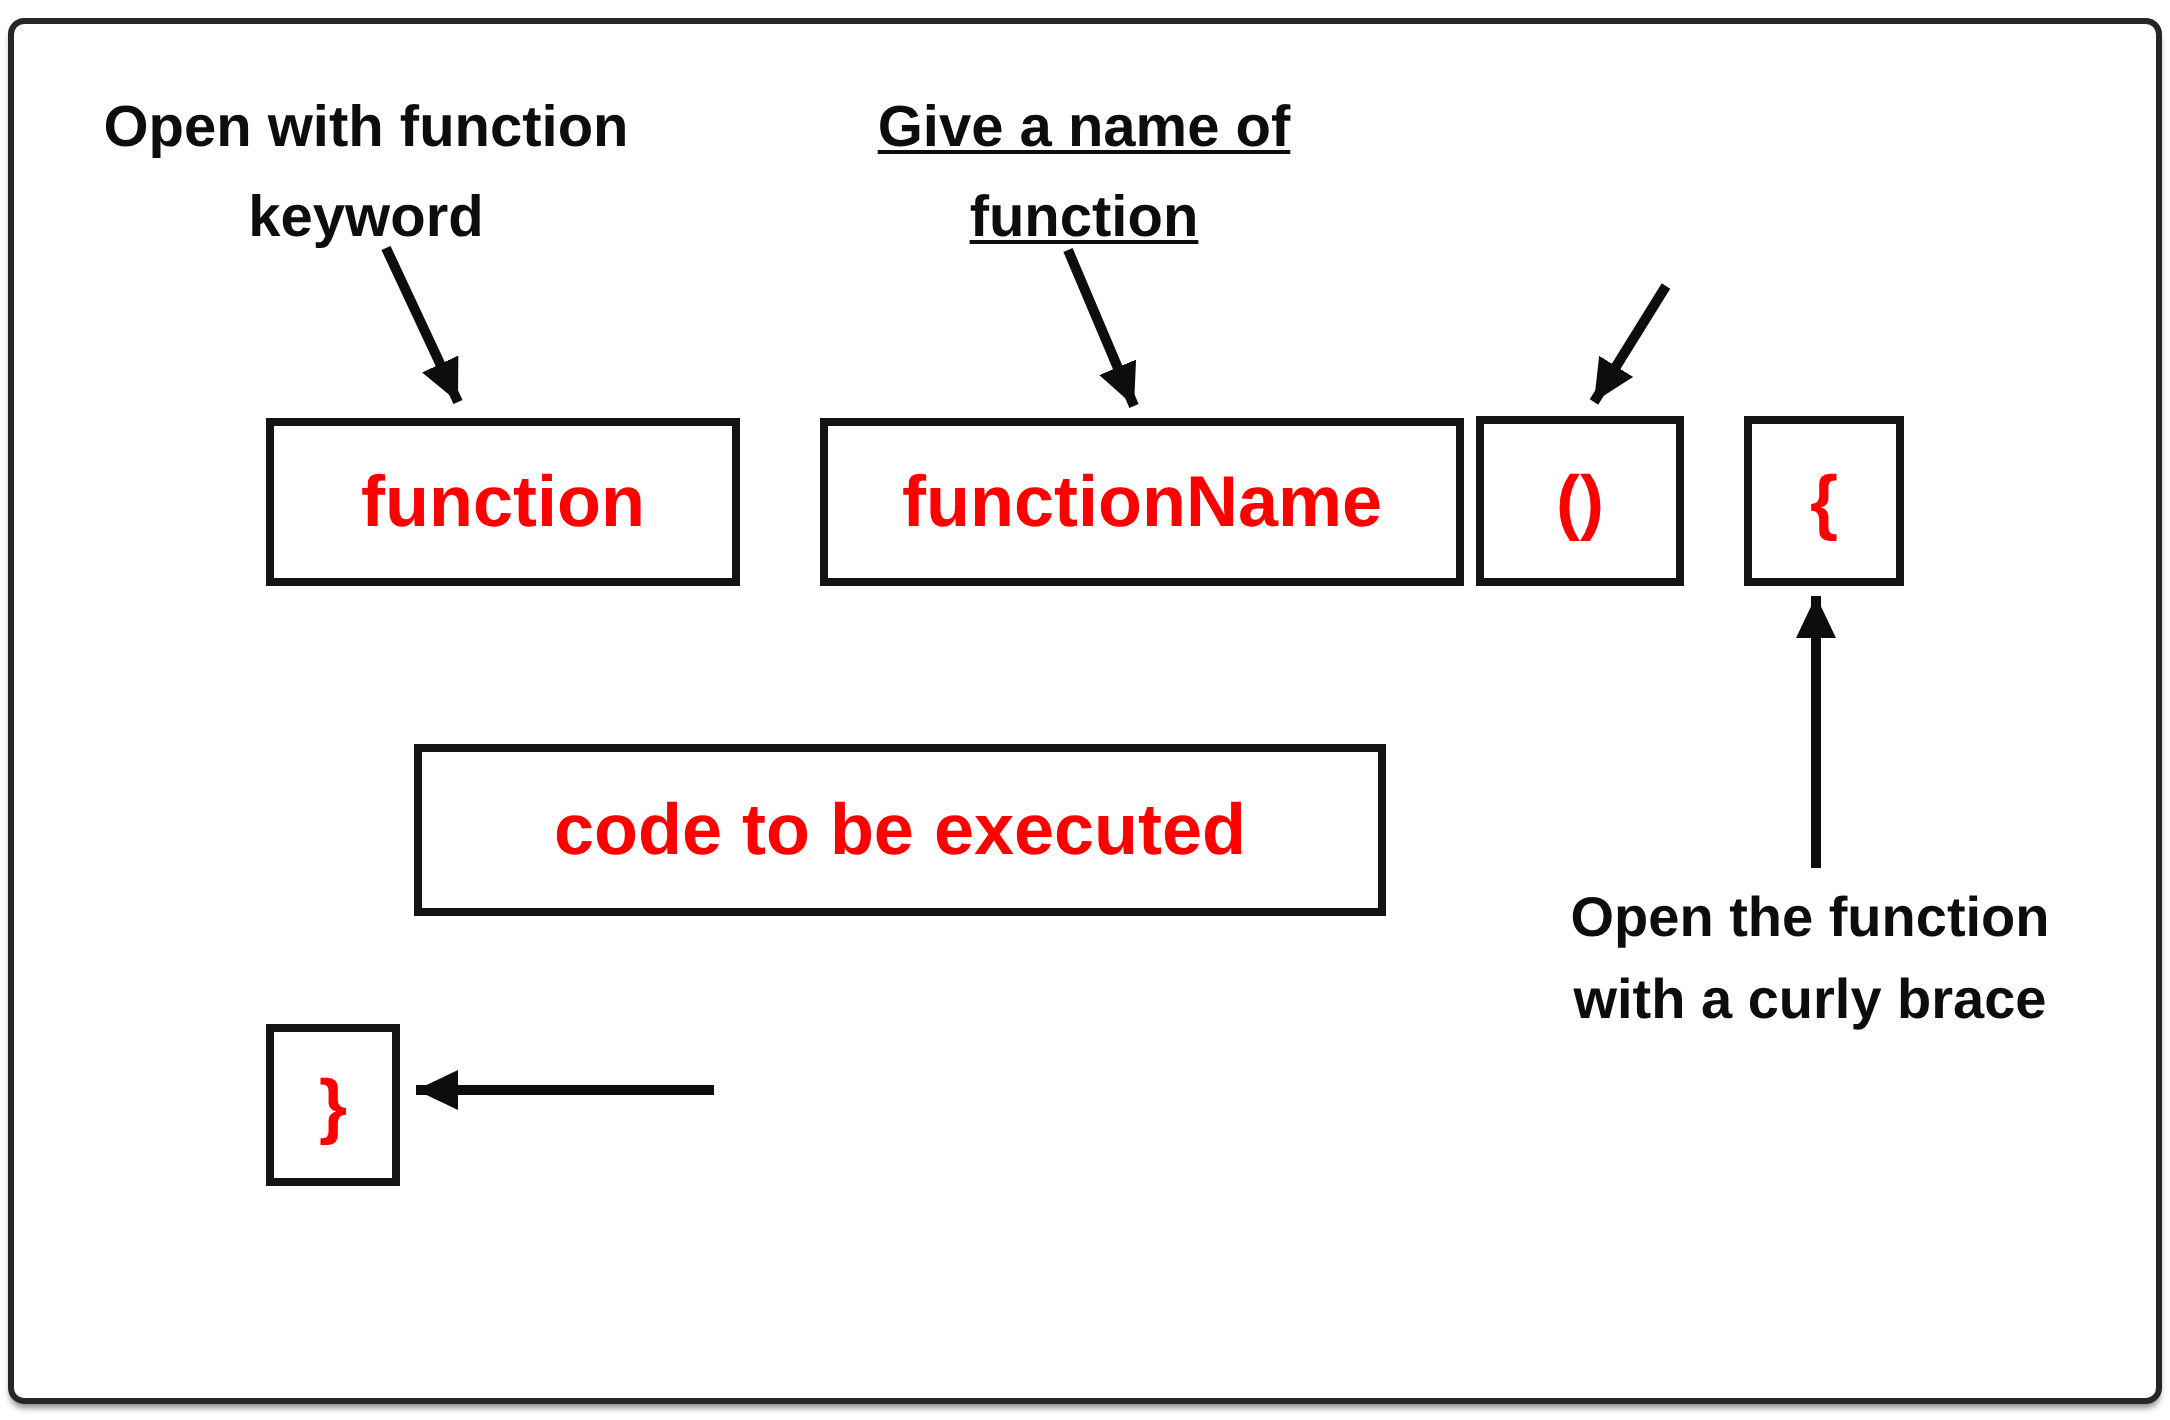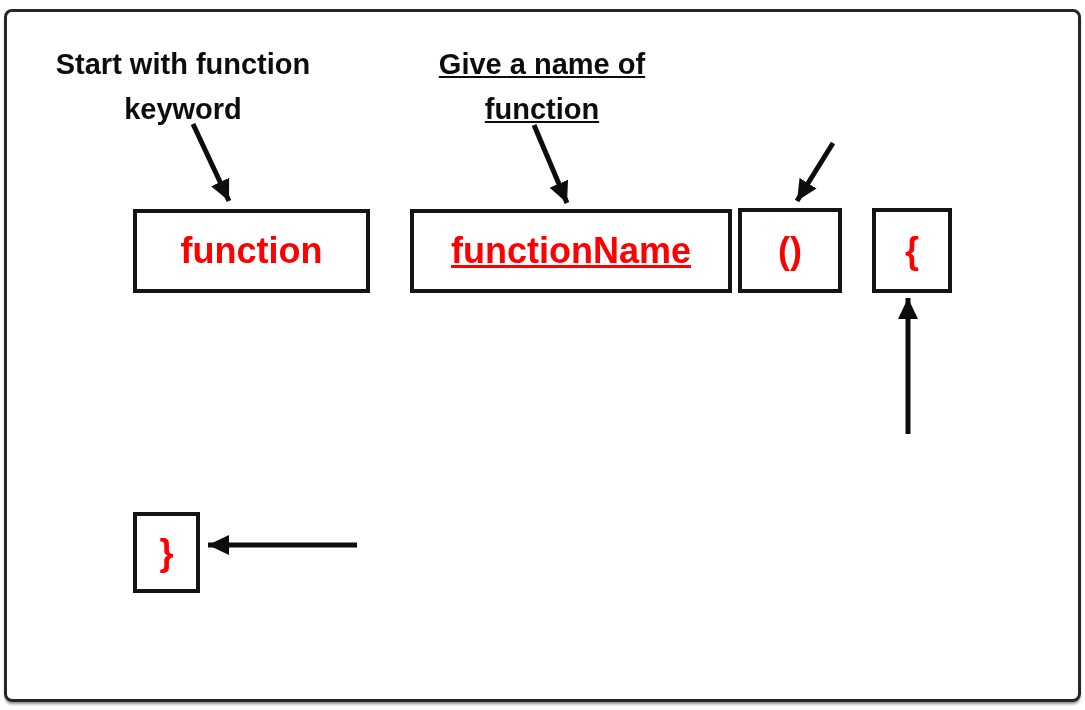--- a/index.html
+++ b/index.html
@@ -59,45 +59,50 @@
     stroke-width:5;
   }
 </style>
 </head>
 <body>
 
 <div class="stage">
 
   <div class="frame"></div>
 
-  <div class="annotation ann-top" style="left:18px;top:42px;width:330px;">Start with function
+  <div class="annotation ann-top" style="left:18px;top:42px;width:330px;">Open with function
 keyword</div>
 
   <div class="annotation ann-top" style="left:395px;top:42px;width:294px;text-decoration:underline;">Give a name of
 function</div>
 
 
+  <div class="annotation ann-bottom" style="left:758px;top:438px;width:294px;">Open the function
+with a curly brace</div>
 
 
   <div class="token-box" style="left:133px;top:209px;width:237px;height:84px;">
     <span>function</span>
   </div>
 
-  <div class="token-box" style="left:410px;top:209px;width:322px;height:84px;text-decoration:underline;">
+  <div class="token-box" style="left:410px;top:209px;width:322px;height:84px;">
     <span>functionName</span>
   </div>
 
   <div class="token-box" style="left:738px;top:208px;width:104px;height:85px;">
     <span>()</span>
   </div>
 
   <div class="token-box" style="left:872px;top:208px;width:80px;height:85px;">
     <span>{</span>
   </div>
 
+  <div class="token-box" style="left:207px;top:372px;width:486px;height:86px;">
+    <span>code to be executed</span>
+  </div>
 
   <div class="token-box" style="left:133px;top:512px;width:67px;height:81px;">
     <span>}</span>
   </div>
 
   <svg class="arrows" viewBox="0 0 1085 710" xmlns="http://www.w3.org/2000/svg">
     <defs>
       <marker id="ah" markerUnits="userSpaceOnUse" markerWidth="22" markerHeight="20" refX="21" refY="10" orient="auto">
         <path d="M0,0 L21,10 L0,20 Z" fill="#0d0d0d"></path>
       </marker>

